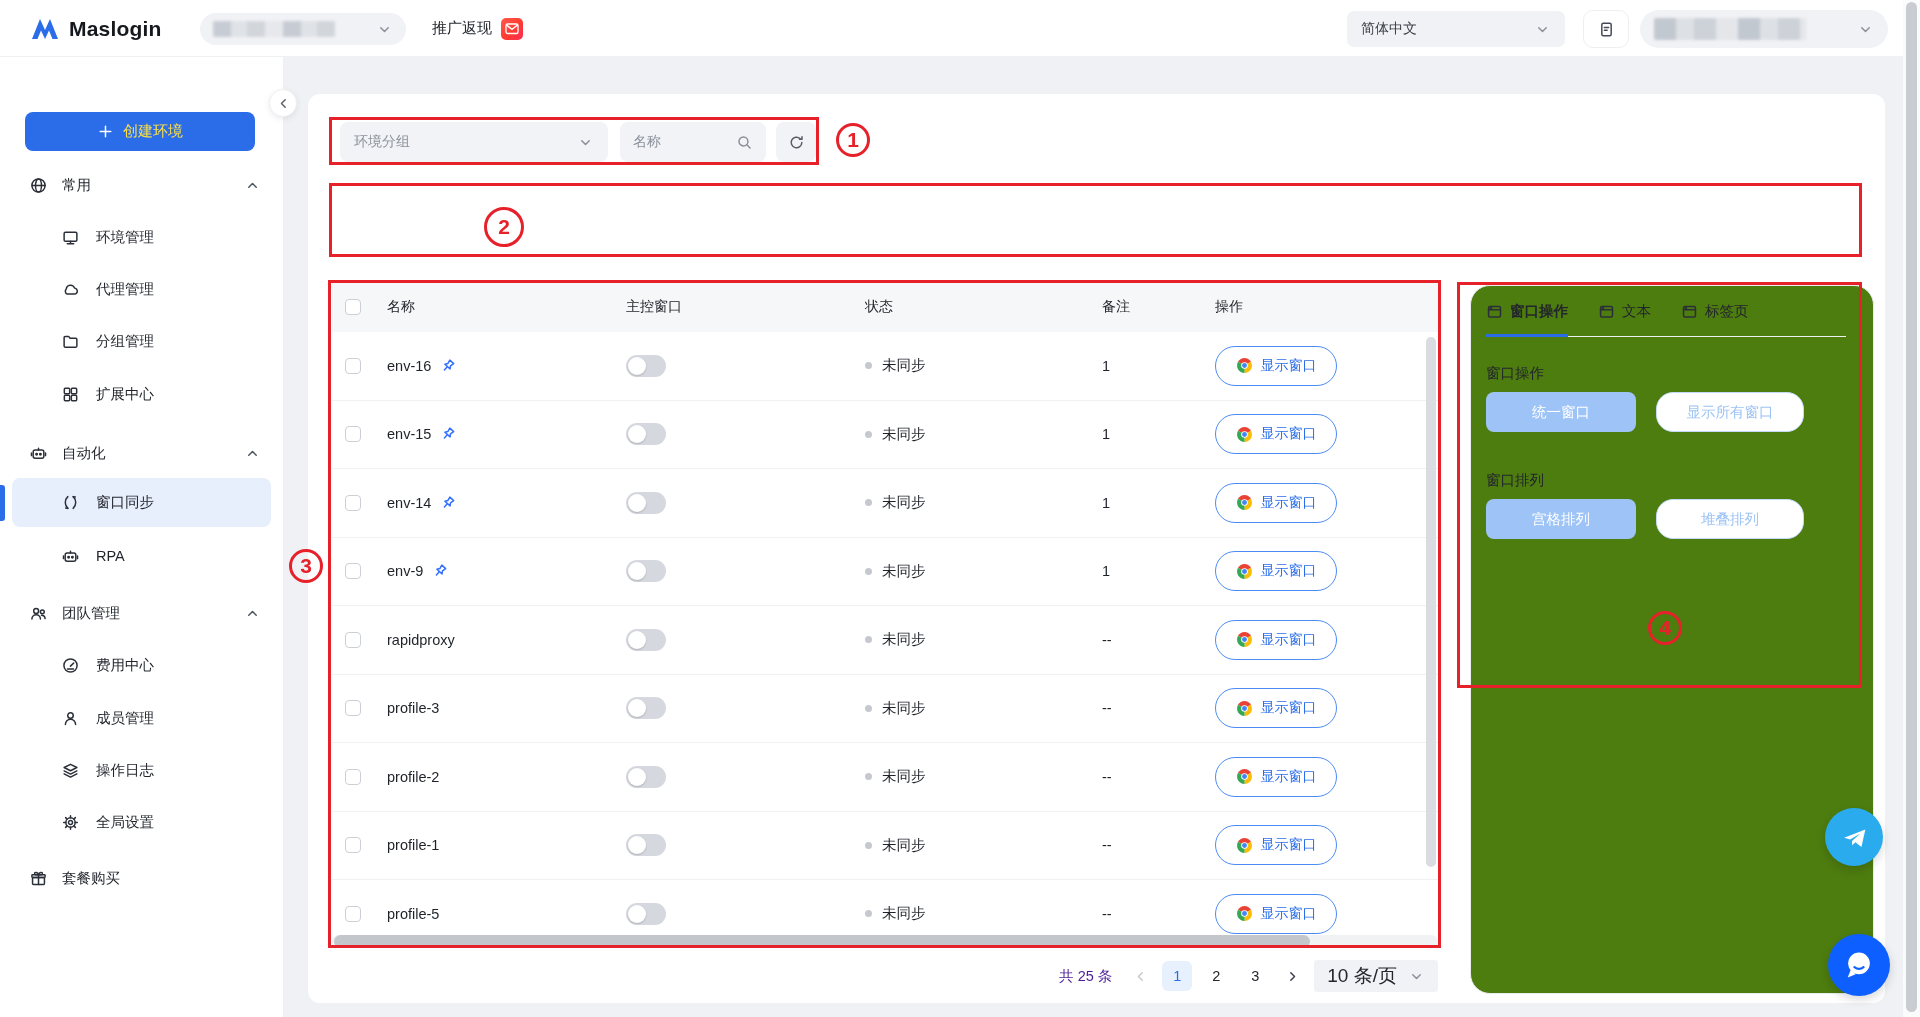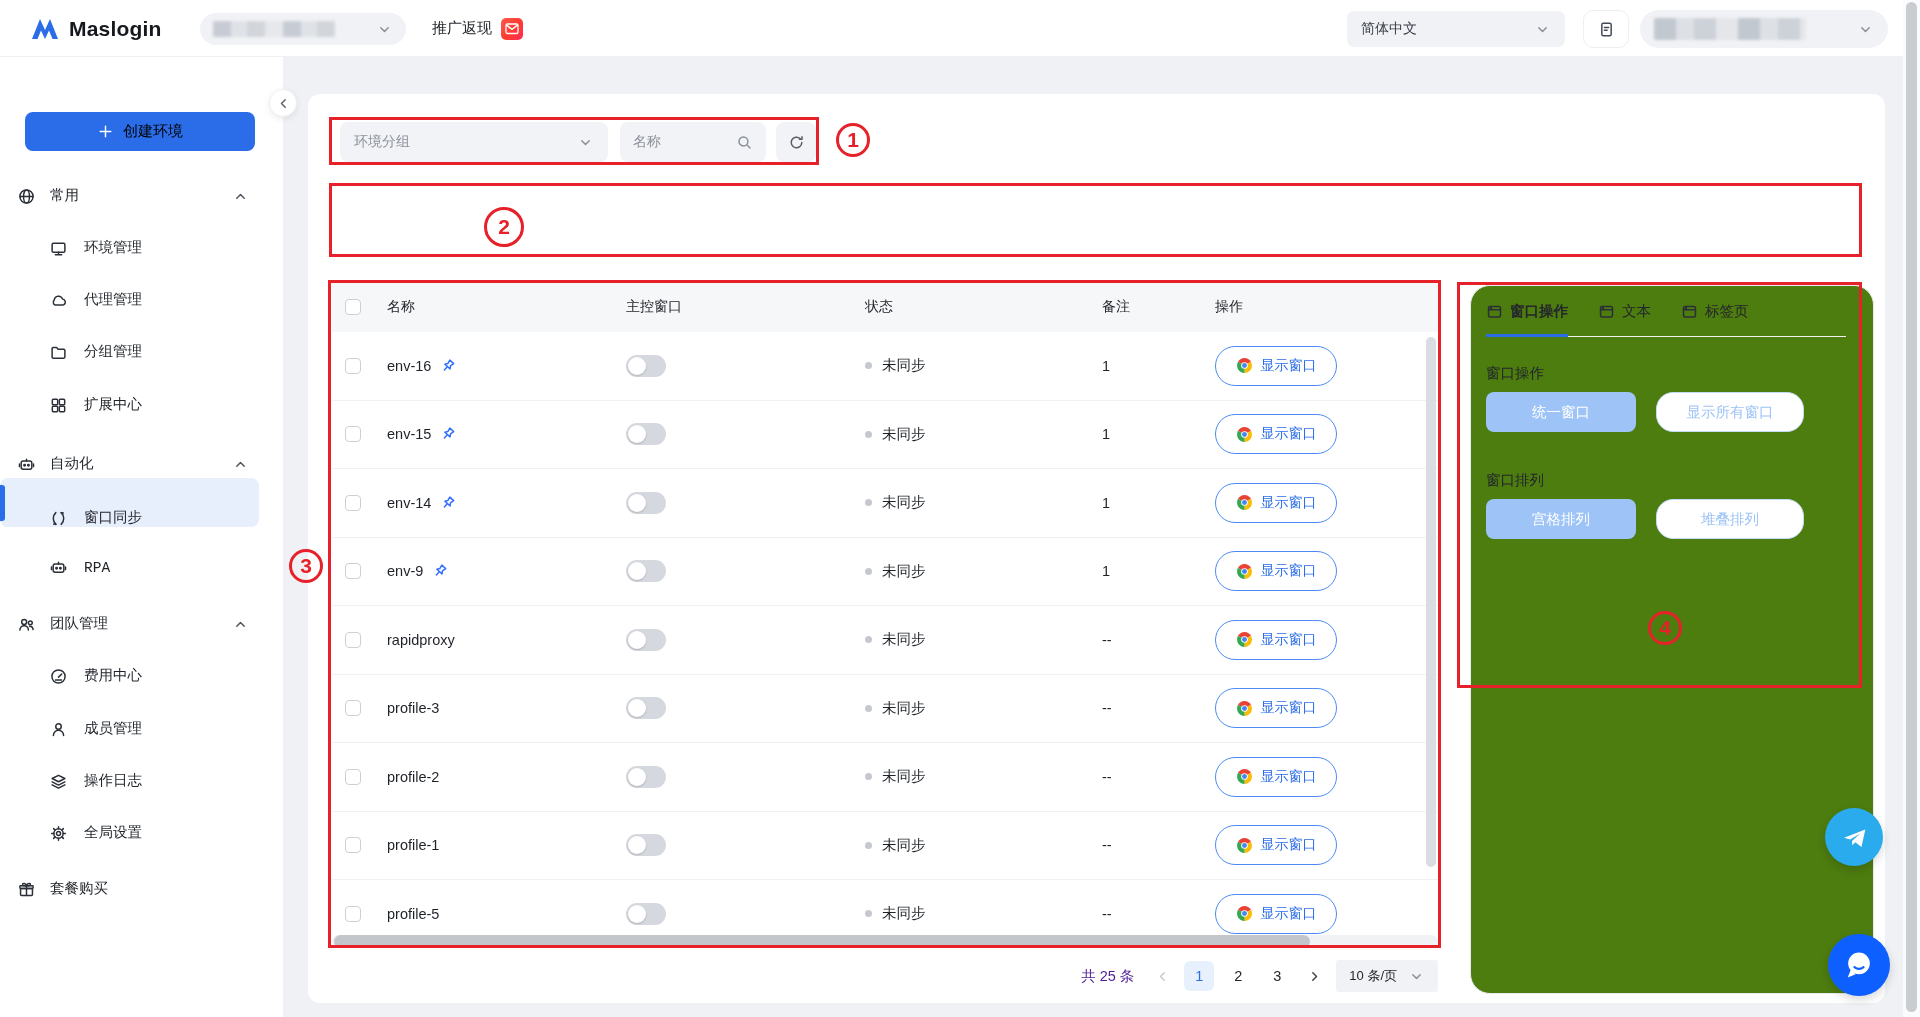--- a/index.html
+++ b/index.html
@@ -19,23 +19,23 @@
   .lang-pill { position:absolute; left:1347px; top:11px; width:218px; height:36px; border-radius:7px; background:#f1f2f5; display:flex; align-items:center; justify-content:space-between; padding:0 14px; font-size:14px; color:#383d46; }
   .doc-btn { position:absolute; left:1583px; top:10px; width:46px; height:38px; border-radius:10px; background:#fff; border:1px solid #edeff2; display:flex; align-items:center; justify-content:center; }
   .user-pill { position:absolute; left:1640px; top:10px; width:248px; height:38px; border-radius:19px; background:#f1f2f5; display:flex; align-items:center; justify-content:space-between; padding:0 14px; }
 
   
   .page-scrollbar { position:absolute; right:0; top:0; width:17px; height:1017px; background:#fafbfc; z-index:60; }
   .page-scrollbar .thumb { position:absolute; left:3px; top:2px; width:11px; height:1010px; border-radius:6px; background:#c9cdd2; }
 
   
   .sidebar { position:absolute; left:0; top:57px; width:284px; height:960px; background:#fff; border-right:1px solid #eef0f2; z-index:4; }
-  .create-btn { position:absolute; left:25px; top:55px; width:230px; height:39px; border-radius:8px; background:#2b6de8; color:#000000; font-size:15px; border:none; display:flex; align-items:center; justify-content:center; gap:9px; cursor:pointer; }
+  .create-btn { position:absolute; left:25px; top:55px; width:230px; height:39px; border-radius:8px; background:#2b6de8; color:#fde047; font-size:15px; border:none; display:flex; align-items:center; justify-content:center; gap:9px; cursor:pointer; }
   .collapse-btn { position:absolute; left:269px; top:32px; width:28px; height:28px; border-radius:50%; background:#fff; border:1px solid #eef0f2; box-shadow:0 2px 6px rgba(0,0,0,.08); display:flex; align-items:center; justify-content:center; z-index:7; cursor:pointer; }
-  .side-row { position:absolute; left:0; width:259px; height:40px; display:flex; align-items:flex-end; cursor:pointer;font-family:Liberation Mono, monospace; }
+  .side-row { position:absolute; left:12px; width:259px; height:40px; display:flex; align-items:center; cursor:pointer; }
   .side-head { padding-left:18px; }
   .side-head .side-label { margin-left:15px; font-size:14.5px; }
   .side-head .side-chev { margin-left:auto; margin-right:10px; }
   .side-item { padding-left:50px; }
   .side-item .side-label { margin-left:17px; font-size:14.5px; }
   .side-item.active { background:#e7eefc; border-radius:8px; height:49px; }
   .active-bar { position:absolute; left:0; width:5px; height:36px; background:#2b6de8; border-radius:0 3px 3px 0; }
   .icn { display:inline-flex; align-items:center; justify-content:center; }
 
   
@@ -64,21 +64,21 @@
   .vscroll { position:absolute; right:2px; top:55px; width:10px; height:530px; border-radius:5px; background:#d9dce0; }
   .hscroll-track { position:absolute; left:0; bottom:0; width:1106px; height:13px; background:#f1f2f4; border-radius:7px; }
   .hscroll-thumb { position:absolute; left:2px; bottom:0; width:976px; height:13px; background:#c3c7cc; border-radius:7px; }
 
   
   .pagination { position:absolute; right:447px; top:866px; height:32px; display:flex; align-items:center; gap:9px; font-size:14.5px; }
   .pg-total { margin-right:6px; color:#4c1d95; }
   .pg-chev { width:26px; height:30px; display:flex; align-items:center; justify-content:center; cursor:pointer; }
   .pg-num { min-width:30px; height:30px; line-height:30px; text-align:center; border-radius:6px; color:#23262c; cursor:pointer; }
   .pg-num.cur { background:#e7f0fd; color:#2b6de8; font-weight:500; }
-  .pg-size { height:32px; border-radius:3px; background:#f1f2f5; display:flex; align-items:center; gap:11px; padding:0 13px; font-size:13px; color:#23262c; cursor:pointer; }
+  .pg-size { height:32px; border-radius:3px; background:#f1f2f5; display:flex; align-items:center; gap:11px; padding:0 13px; font-size:19px; color:#23262c; cursor:pointer; }
 
   
   .panel { position:absolute; left:1162px; top:191px; width:404px; height:709px; border:1px solid #e9ebef; border-radius:20px; background:#4d7c0f; }
   .panel-tabs { position:absolute; left:15px; top:16px; display:flex; gap:30px; align-items:flex-end; z-index:2; }
   .p-tab { display:flex; align-items:center; gap:7px; font-size:14.5px; color:#23262c; padding-bottom:13px; border-bottom:3px solid transparent; cursor:pointer; }
   .p-tab.active { border-bottom-color:#2b6de8; font-weight:600; }
   .panel-divider { position:absolute; left:15px; top:50px; width:360px; height:1px; background:#eef0f2; }
   .p-group-label { position:absolute; left:15px; font-size:14.5px; color:#23262c; }
   .p-btn-row { position:absolute; left:15px; display:flex; gap:20px; }
   .p-btn { font-size:14.5px; cursor:not-allowed; }

